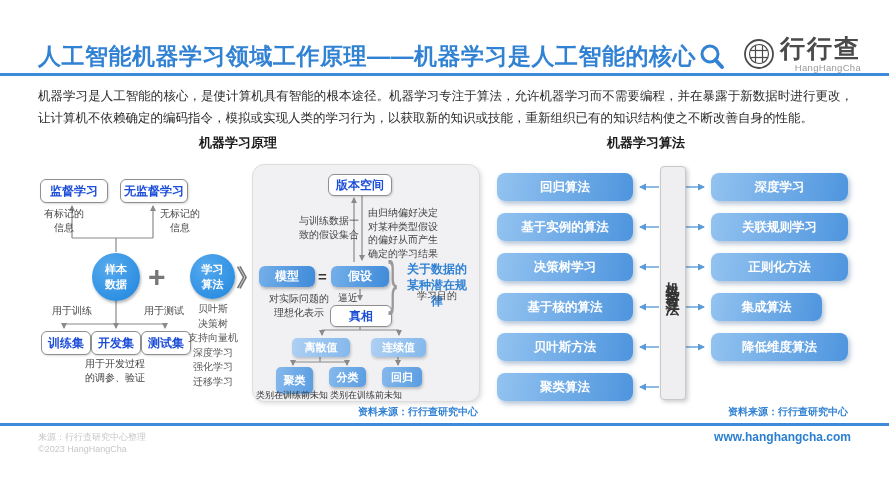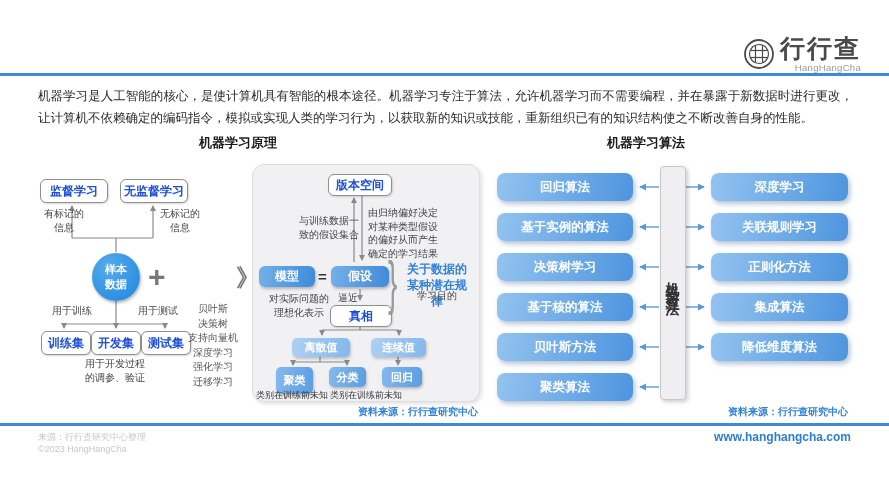--- a/index.html
+++ b/index.html
@@ -61,20 +61,27 @@
   .credit{position:absolute;left:38px;font-size:9px;color:#c8c8c8;}
   .website{position:absolute;right:38px;top:430px;font-size:12px;font-weight:700;
     color:var(--link-blue);text-decoration:none;}
   svg.overlay{position:absolute;left:0;top:0;pointer-events:none;}
 </style>
 </head>
 <body>
 
 <div class="canvas">
 
+  <div class="title-row">
+    <h1 class="page-title">人工智能机器学习领域工作原理——机器学习是人工智能的核心</h1>
+    <svg width="28" height="28" viewBox="0 0 28 28">
+      <circle cx="12" cy="11" r="8" fill="none" stroke="#3282d4" stroke-width="3"></circle>
+      <line x1="17.5" y1="17" x2="24" y2="24" stroke="#3282d4" stroke-width="4" stroke-linecap="round"></line>
+    </svg>
+  </div>
   <div class="logo">
     <svg width="34" height="34" viewBox="0 0 34 34">
       <circle cx="17" cy="17" r="14" fill="none" stroke="#4a4a4a" stroke-width="1.8"></circle>
       <circle cx="17" cy="17" r="9.5" fill="none" stroke="#4a4a4a" stroke-width="1.2"></circle>
       <line x1="13.5" y1="8.5" x2="13.5" y2="25.5" stroke="#4a4a4a" stroke-width="1.2"></line>
       <line x1="20.5" y1="8.5" x2="20.5" y2="25.5" stroke="#4a4a4a" stroke-width="1.2"></line>
       <line x1="8.5" y1="13.5" x2="25.5" y2="13.5" stroke="#4a4a4a" stroke-width="1.2"></line>
       <line x1="8.5" y1="20.5" x2="25.5" y2="20.5" stroke="#4a4a4a" stroke-width="1.2"></line>
     </svg>
     <div class="logo-txt">
@@ -139,23 +146,26 @@
   </svg>
 
   <div class="wbox" style="left:40px;top:179px;width:66px;height:22px;">监督学习</div>
   <div class="wbox" style="left:120px;top:179px;width:66px;height:22px;">无监督学习</div>
   <div class="note" style="left:42px;top:207px;width:44px;">有标记的信息</div>
   <div class="note" style="left:158px;top:207px;width:44px;">无标记的信息</div>
   <div class="circ" style="left:92px;top:253px;width:48px;height:48px;">
       <span>样本数据</span>
     </div>
   <div class="opsym" style="left:148px;top:260px;font-size:30px;">+</div>
+  <div class="circ" style="left:190px;top:254px;width:45px;height:45px;">
+      <span>学习算法</span>
+    </div>
   <div class="opsym" style="left:236px;top:262px;font-size:24px;">》</div>
   <div class="note" style="left:52px;top:304px;">用于训练</div>
-  <div class="note" style="left:138px;top:304px;">用于测试</div>
+  <div class="note" style="left:144px;top:304px;">用于测试</div>
   <div class="wbox" style="left:41px;top:331px;width:48px;height:22px;">训练集</div>
   <div class="wbox" style="left:91px;top:331px;width:48px;height:22px;">开发集</div>
   <div class="wbox" style="left:141px;top:331px;width:48px;height:22px;">测试集</div>
   <div class="note" style="left:82px;top:357px;width:66px;">用于开发过程的调参、验证</div>
   <div class="algolist">
     <div>贝叶斯</div>
     <div>决策树</div>
     <div>支持向量机</div>
     <div>深度学习</div>
     <div>强化学习</div>
@@ -188,21 +198,21 @@
     </div>
   <div class="abox" style="left:497px;top:173px;">回归算法</div>
   <div class="abox" style="left:497px;top:213px;">基于实例的算法</div>
   <div class="abox" style="left:497px;top:253px;">决策树学习</div>
   <div class="abox" style="left:497px;top:293px;">基于核的算法</div>
   <div class="abox" style="left:497px;top:333px;">贝叶斯方法</div>
   <div class="abox" style="left:497px;top:373px;">聚类算法</div>
   <div class="abox" style="left:711px;top:173px;width:137px;">深度学习</div>
   <div class="abox" style="left:711px;top:213px;width:137px;">关联规则学习</div>
   <div class="abox" style="left:711px;top:253px;width:137px;">正则化方法</div>
-  <div class="abox" style="left:711px;top:293px;width:137px;">集成算法</div>
+  <div class="abox" style="left:711px;top:293px;width:111px;">集成算法</div>
   <div class="abox" style="left:711px;top:333px;width:137px;">降低维度算法</div>
   <div class="source" style="left:720px;top:405px;width:128px;">资料来源：行行查研究中心</div>
 
   <div class="hrule" style="top:423px;"></div>
   <div class="credit" style="top:431px;">来源：行行查研究中心整理</div>
   <div class="credit" style="top:444px;">©2023 HangHangCha</div>
   <a class="website" href="#">www.hanghangcha.com</a>
 
 </div>
 

